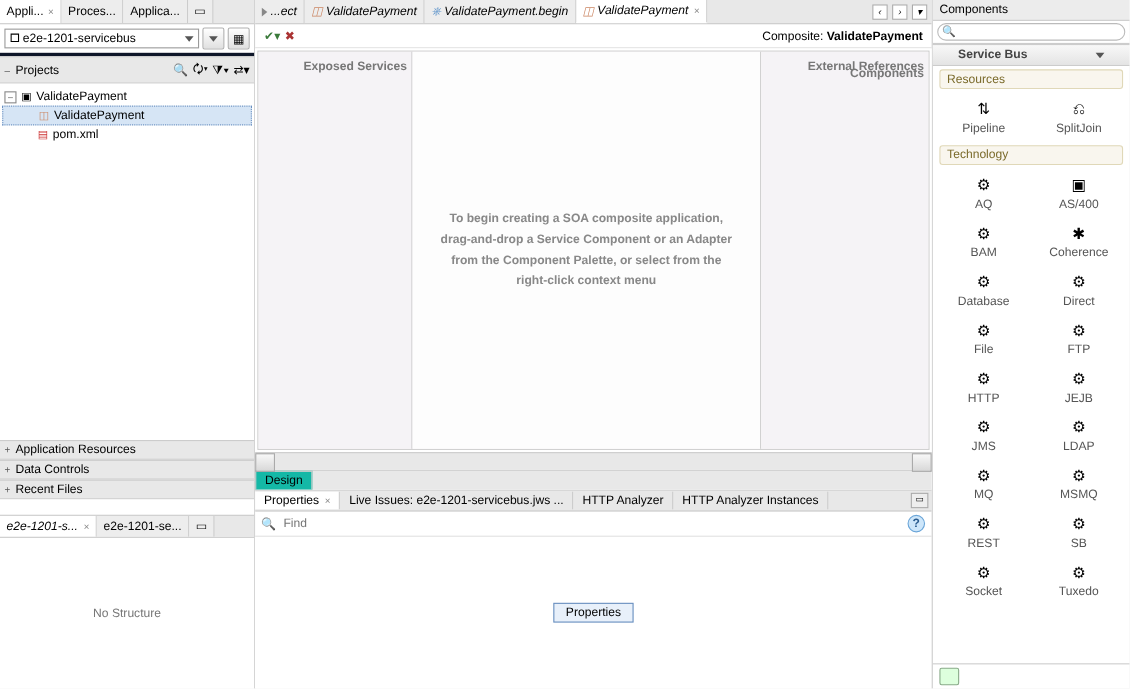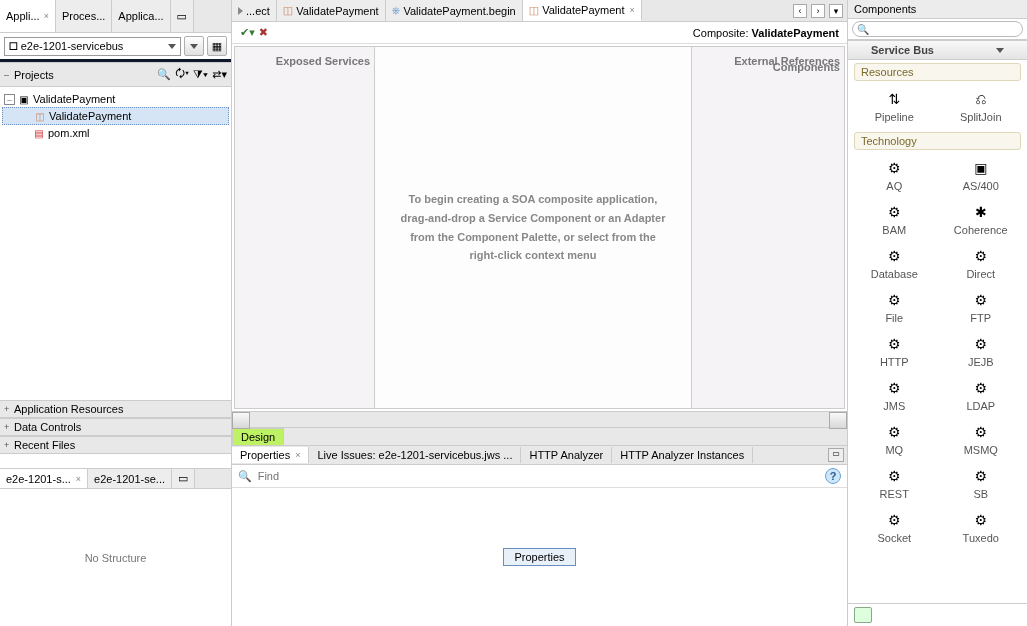--- a/index.html
+++ b/index.html
@@ -1,20 +1,20 @@
 <!DOCTYPE html>
 <html><head>
 <meta charset="utf-8">
 <style>
 * { box-sizing: border-box; margin: 0; padding: 0; font-family: Tahoma, Arial, sans-serif; font-size: 11px; }
 body { background: #f0f0f0; width: 1027px; height: 626px; overflow: hidden; display: flex; }
 
 
 .left-col { width: 232px; display: flex; flex-direction: column; border-right: 1px solid #ccc; background: #fff; }
-.left-tabs { display: flex; background: #e8e8e8; border-bottom: 1px solid #ccc; height: 33px; }
+.left-tabs { display: flex; background: #e8e8e8; border-bottom: 1px solid #ccc; height: 22px; }
 .left-tab { padding: 3px 6px; border-right: 1px solid #ccc; background: #ededed; position: relative; cursor: pointer; display: flex; align-items: center; gap: 2px; }
 .left-tab.active { background: #fff; }
 .close-x { color: #888; font-size: 9px; margin-left: 2px; }
 
 .dropdown-row { display: flex; align-items: center; padding: 3px 4px; gap: 3px; border-bottom: 3px solid #0f172a; }
 .app-dropdown { flex: 1; border: 1px solid #9a9a9a; background: #fff; padding: 2px 4px; display: flex; justify-content: space-between; align-items: center; cursor: pointer; }
 .icon-btn { width: 20px; height: 20px; border: 1px solid #b0b0b0; background: linear-gradient(#fff,#e0e0e0); display: flex; align-items: center; justify-content: center; cursor: pointer; border-radius: 2px; }
 
 .section-header { display: flex; align-items: center; background: #e8e8e8; border-top: 1px solid #ccc; border-bottom: 1px solid #ccc; padding: 2px 4px; cursor: pointer; }
 .section-header .expander { width: 10px; font-size: 9px; color: #555; }
@@ -25,27 +25,27 @@
 .tree-row { display: flex; align-items: center; padding: 1px 2px; gap: 2px; cursor: pointer; }
 .tree-row.sel { background: #d6e5f5; border: 1px dotted #6a8fbf; }
 .tree-indent2 { padding-left: 30px; }
 .tree-toggle { width: 11px; height: 11px; border: 1px solid #888; background: #fff; font-size: 8px; line-height: 9px; text-align: center; color: #555; }
 .node-icon { width: 14px; height: 14px; display: inline-flex; align-items: center; justify-content: center; font-size: 10px; }
 
 .flex-spacer { flex: 1; background: #fff; }
 
 .lower-tabs { display: flex; background: #e8e8e8; border-top: 1px solid #ccc; height: 20px; }
 .lower-tab { padding: 2px 6px; border-right: 1px solid #ccc; background: #ededed; cursor: pointer; display:flex; align-items:center; gap:3px; }
-.lower-tab.active { background: #fff; }
+.lower-tab.active { background: #fff; font-style: italic; }
 
 .structure-area { height: 138px; display: flex; align-items: center; justify-content: center; color: #777; background: #fff; border-top: 1px solid #ccc; }
 
 
 .center-col { flex: 1; display: flex; flex-direction: column; background: #fff; }
-.editor-tabs { display: flex; background: #e8e8e8; border-bottom: 1px solid #ccc; height: 22px; align-items: stretch; }
+.editor-tabs { display: flex; background: #e8e8e8; border-bottom: 1px solid #ccc; height: 22px; align-items: stretch; font-style: italic; }
 .editor-tab { padding: 3px 6px; border-right: 1px solid #ccc; background: #ededed; cursor: pointer; display: flex; align-items: center; gap: 3px; white-space: nowrap; }
 .editor-tab.active { background: #fff; border-bottom: 1px solid #fff; }
 .nav-arrows { margin-left: auto; display: flex; align-items: center; padding: 0 4px; gap: 4px; }
 .nav-btn { width: 14px; height: 14px; border: 1px solid #aaa; background: #fff; font-size: 9px; text-align: center; line-height: 12px; cursor: pointer; }
 
 .composite-toolbar { display: flex; align-items: center; padding: 4px 8px; border-bottom: 1px solid #ddd; }
 .composite-toolbar .left-icons { display: flex; gap: 4px; }
 .composite-label { margin-left: auto; }
 .composite-label b { font-weight: bold; }
 
@@ -56,21 +56,21 @@
 .lane-header { text-align: right; color: #777; font-weight: bold; padding: 8px 4px; }
 .lane-exposed { width: 140px; background: #f5f3f6; }
 .lane-components { flex: 1; background: #fdfdfd; display: flex; align-items: center; justify-content: center; }
 .lane-external { width: 152px; background: #f5f3f6; }
 .placeholder-text { text-align: center; color: #888; font-weight: bold; line-height: 1.7; padding: 0 20px; }
 .hscroll { height: 16px; background: #e8e8e8; border-top: 1px solid #ccc; position: relative; }
 .hscroll::before, .hscroll::after { content: ''; position: absolute; top: 0; width: 16px; height: 15px; background: linear-gradient(#f8f8f8,#d8d8d8); border: 1px solid #aaa; }
 .hscroll::before { left: 0; } .hscroll::after { right: 0; }
 
 .design-tab-row { display: flex; background: #e8e8e8; border-top: 1px solid #ccc; }
-.design-tab { padding: 2px 8px; background: #bef264; border: 1px solid #ccc; border-bottom: none; cursor: pointer; }
+.design-tab { padding: 2px 8px; background: #14b8a6; border: 1px solid #ccc; border-bottom: none; cursor: pointer; }
 
 .bottom-tabs { display: flex; background: #e8e8e8; border-top: 1px solid #ccc; border-bottom: 1px solid #ccc; height: 20px; align-items:center; }
 .bottom-tab { padding: 2px 8px; border-right: 1px solid #ccc; cursor: pointer; display:flex; align-items:center; gap:3px; }
 .bottom-tab.active { background: #fff; }
 .restore-btn { margin-left: auto; width: 16px; height: 14px; border: 1px solid #aaa; background: #eee; margin-right: 3px; cursor:pointer; font-size:8px; text-align:center; }
 
 .find-row { display: flex; align-items: center; padding: 3px 6px; border-bottom: 1px solid #ddd; gap: 4px; }
 .find-input { flex: 1; border: none; outline: none; padding: 2px; color: #888; }
 .help-icon { width: 16px; height: 16px; border-radius: 50%; background: #cde6fa; border: 1px solid #6aa5d8; color: #2a5c8f; text-align: center; line-height: 14px; font-weight: bold; cursor: pointer; }
 

